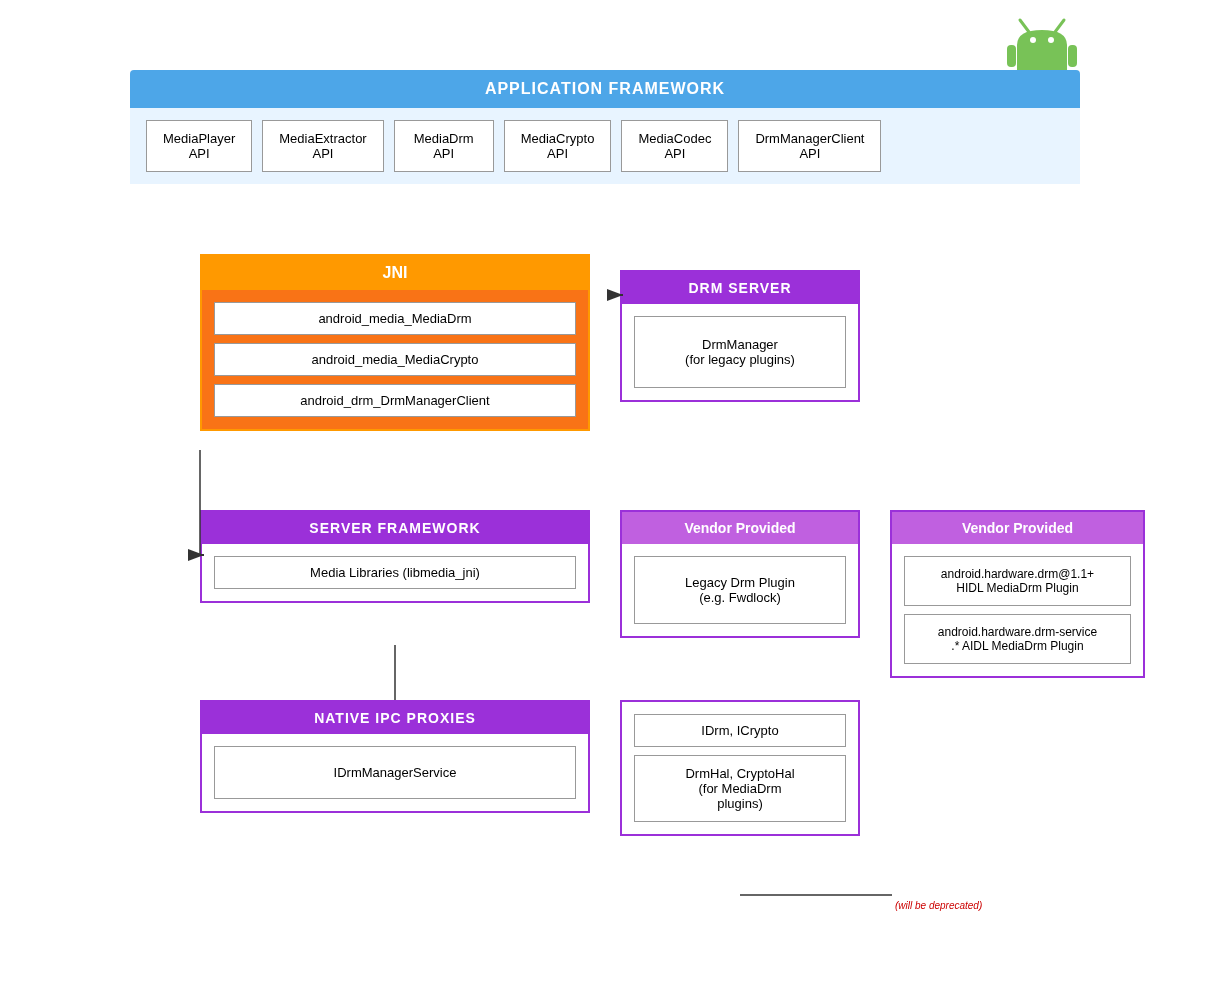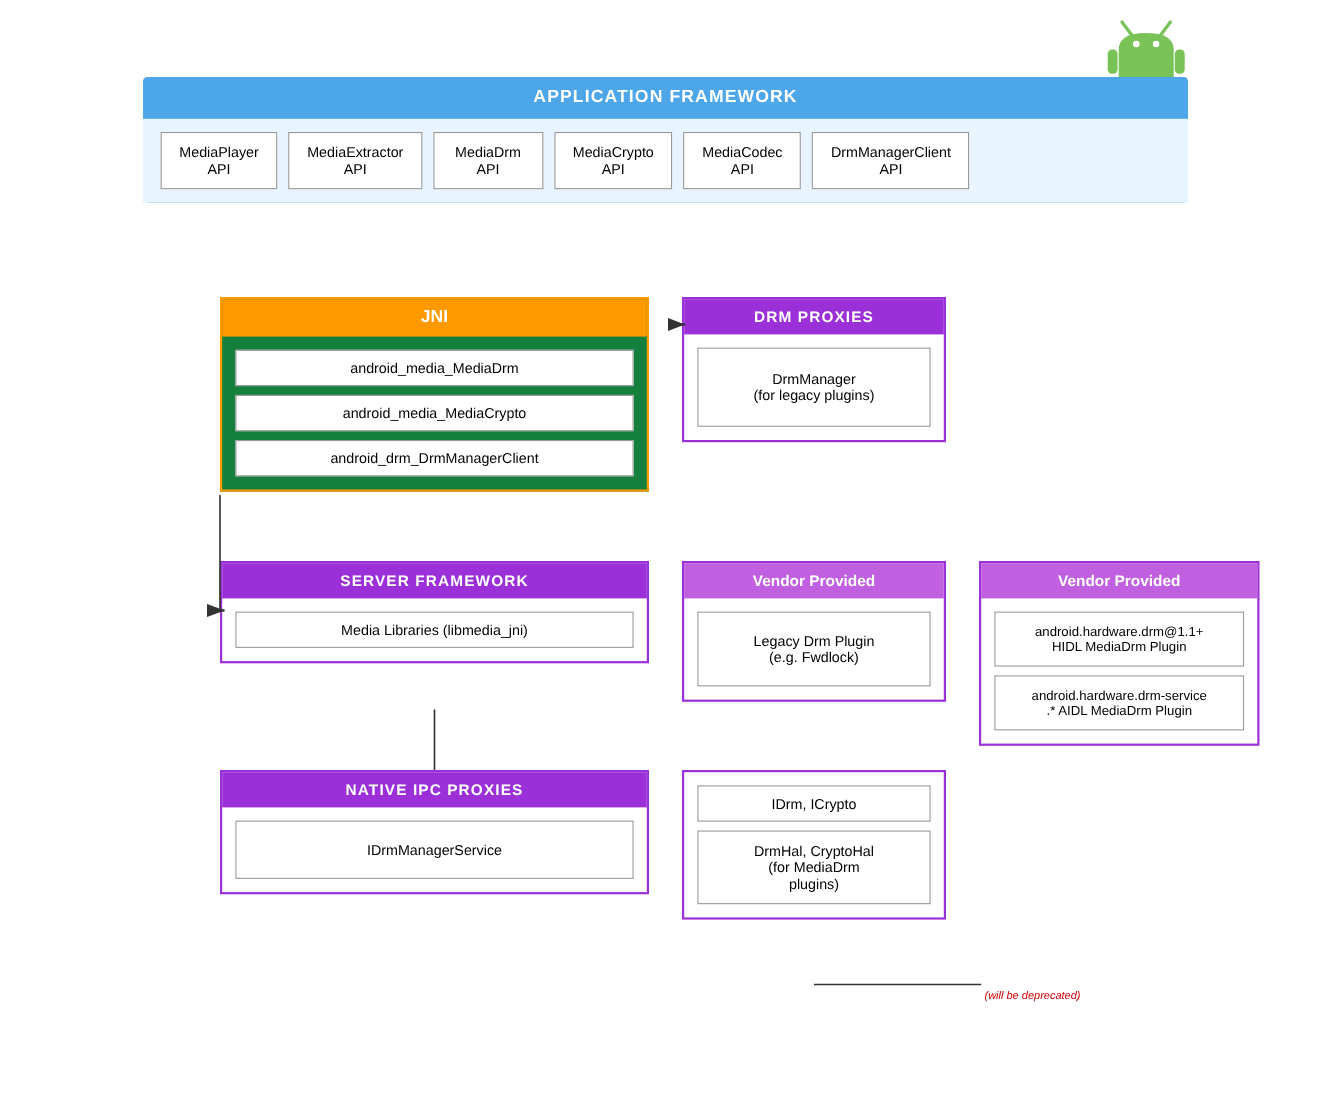--- a/index.html
+++ b/index.html
@@ -56,25 +56,25 @@
       background: white;
       padding: 10px 16px;
       text-align: center;
       font-size: 13px;
       min-width: 100px;
     }
 
     
     .jni-box {
       position: absolute;
-      top: 270px;
+      top: 254px;
       left: 200px;
       width: 390px;
       border: 2px solid #f90;
-      background: #15803d;
+      background: #f97316;
     }
     .jni-title {
       background: #f90;
       color: white;
       text-align: center;
       padding: 8px;
       font-size: 16px;
       font-weight: bold;
     }
     .jni-body {
@@ -262,21 +262,21 @@
   <div class="jni-box">
     <div class="jni-title">JNI</div>
     <div class="jni-body">
       <div class="item-box">android_media_MediaDrm</div>
       <div class="item-box">android_media_MediaCrypto</div>
       <div class="item-box">android_drm_DrmManagerClient</div>
     </div>
   </div>
 
   <div class="drm-server-box">
-    <div class="purple-title">DRM PROXIES</div>
+    <div class="purple-title">DRM SERVER</div>
     <div class="drm-server-body">
       <div class="item-box" style="padding: 20px 12px;">DrmManager<br>(for legacy plugins)</div>
     </div>
   </div>
 
   <div class="native-framework-box">
     <div class="purple-title">SERVER FRAMEWORK</div>
     <div class="native-framework-body">
       <div class="item-box">Media Libraries (libmedia_jni)</div>
     </div>

